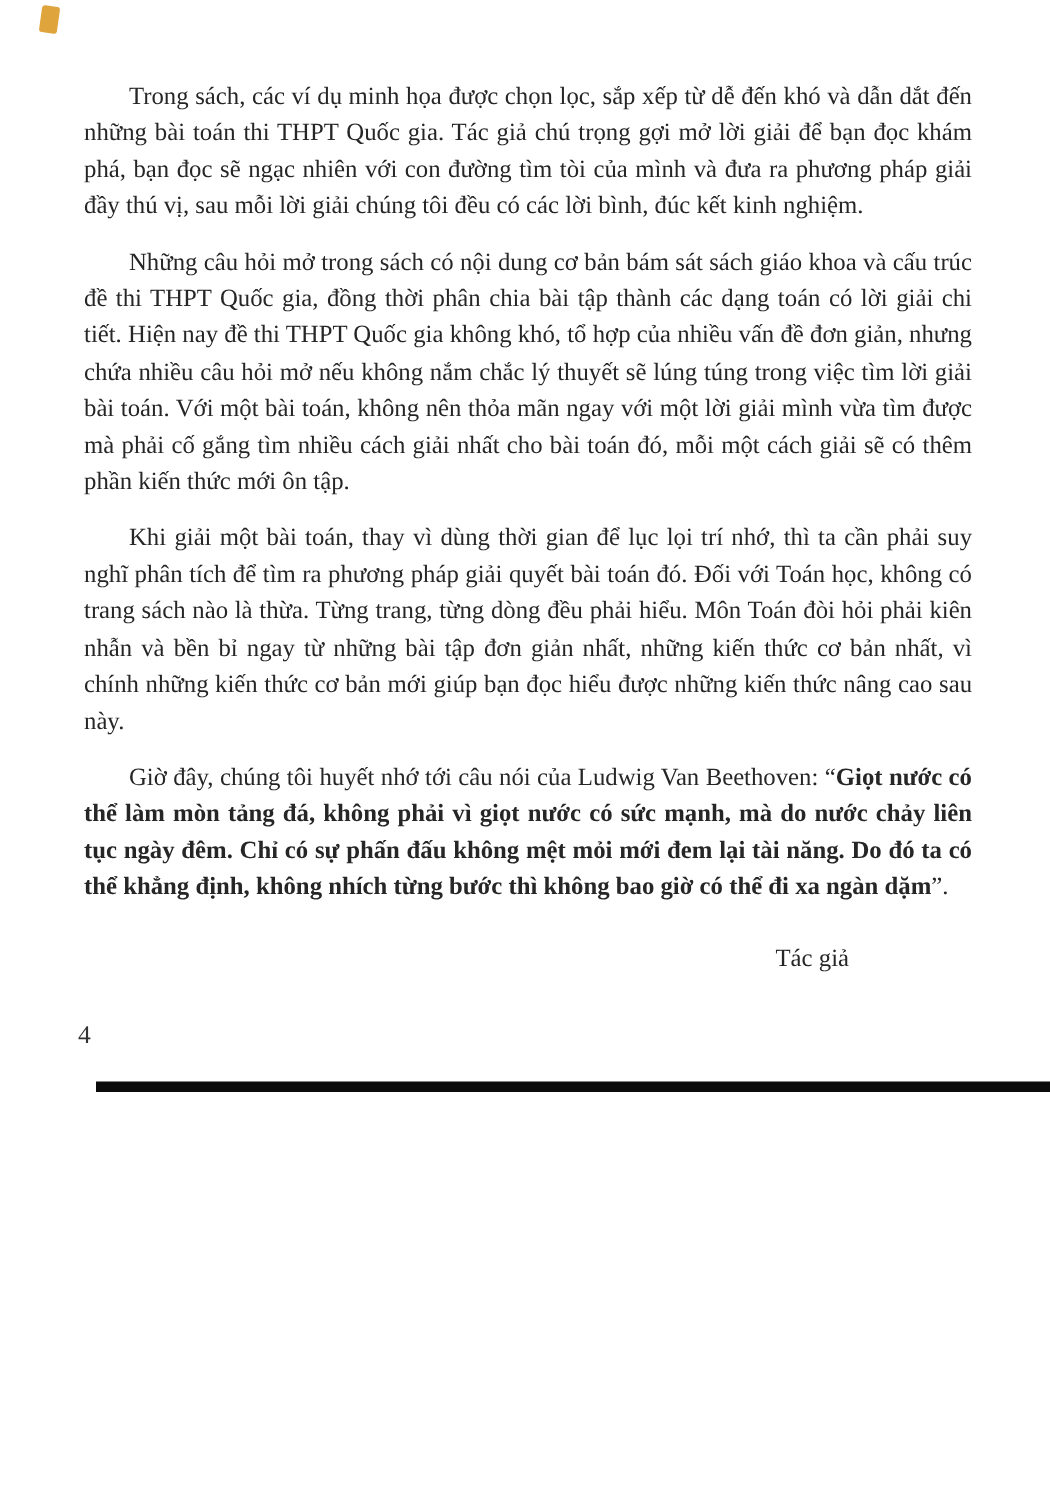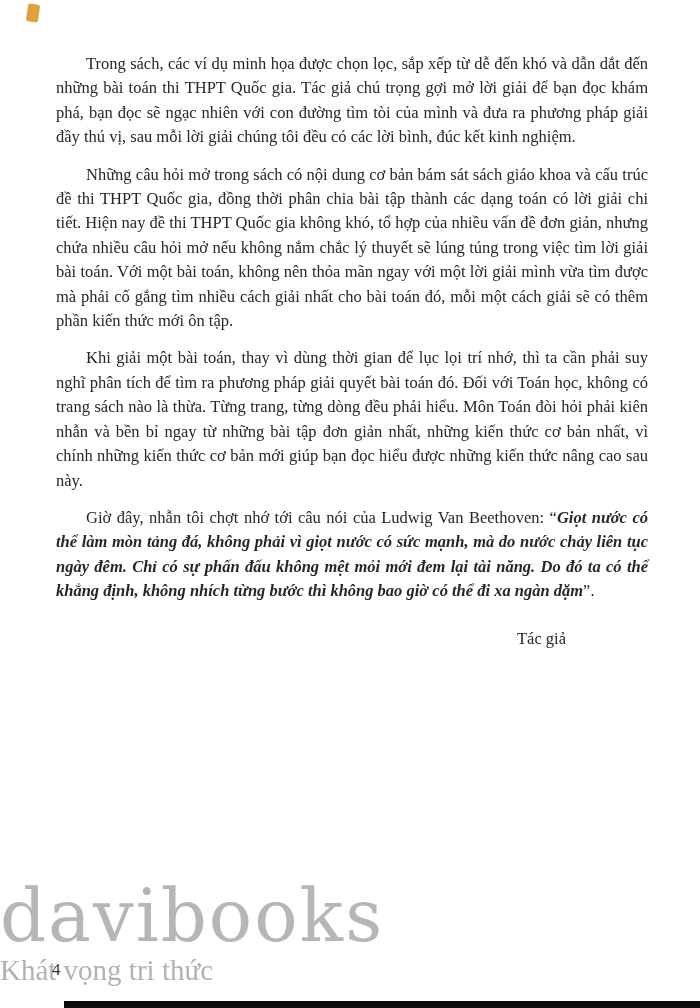--- a/index.html
+++ b/index.html
@@ -1,19 +1,19 @@
 <!DOCTYPE html>
 <html><head>
 <meta charset="utf-8">
 <style>
   html, body { margin: 0; padding: 0; background: #ffffff; }
   .page {
     position: relative;
     width: 700px;
-    height: 1008px;
+    height: 728px;
     background: #ffffff;
     overflow: hidden;
     font-family: "Liberation Serif", "DejaVu Serif", serif;
     color: #262626;
   }
   .corner-mark {
     position: absolute;
     left: 27px;
     top: 4px;
     width: 12px;
@@ -30,21 +30,20 @@
     font-size: 16.5px;
     line-height: 1.48;
     text-align: justify;
   }
   .para {
     margin: 0 0 13px 0;
     text-indent: 30px;
   }
   .bi {
     font-weight: bold;
-    font-style: italic;
   }
   .signature {
     margin: 23px 0 0 0;
     text-align: right;
     padding-right: 82px;
     font-size: 16.5px;
   }
   .watermark {
     position: absolute;
     left: 0;
@@ -87,21 +86,21 @@
 <body>
 
 <div class="page">
 
   <div class="corner-mark"></div>
 
   <div class="content">
     <p class="para">Trong sách, các ví dụ minh họa được chọn lọc, sắp xếp từ dễ đến khó và dẫn dắt đến những bài toán thi THPT Quốc gia. Tác giả chú trọng gợi mở lời giải để bạn đọc khám phá, bạn đọc sẽ ngạc nhiên với con đường tìm tòi của mình và đưa ra phương pháp giải đầy thú vị, sau mỗi lời giải chúng tôi đều có các lời bình, đúc kết kinh nghiệm.</p>
     <p class="para">Những câu hỏi mở trong sách có nội dung cơ bản bám sát sách giáo khoa và cấu trúc đề thi THPT Quốc gia, đồng thời phân chia bài tập thành các dạng toán có lời giải chi tiết. Hiện nay đề thi THPT Quốc gia không khó, tổ hợp của nhiều vấn đề đơn giản, nhưng chứa nhiều câu hỏi mở nếu không nắm chắc lý thuyết sẽ lúng túng trong việc tìm lời giải bài toán. Với một bài toán, không nên thỏa mãn ngay với một lời giải mình vừa tìm được mà phải cố gắng tìm nhiều cách giải nhất cho bài toán đó, mỗi một cách giải sẽ có thêm phần kiến thức mới ôn tập.</p>
     <p class="para">Khi giải một bài toán, thay vì dùng thời gian để lục lọi trí nhớ, thì ta cần phải suy nghĩ phân tích để tìm ra phương pháp giải quyết bài toán đó. Đối với Toán học, không có trang sách nào là thừa. Từng trang, từng dòng đều phải hiểu. Môn Toán đòi hỏi phải kiên nhẫn và bền bỉ ngay từ những bài tập đơn giản nhất, những kiến thức cơ bản nhất, vì chính những kiến thức cơ bản mới giúp bạn đọc hiểu được những kiến thức nâng cao sau này.</p>
-    <p class="para"><span>Giờ đây, nhẫn tôi chợt nhớ tới câu nói của Ludwig Van Beethoven: “</span><span class="bi">Giọt nước có thể làm mòn tảng đá, không phải vì giọt nước có sức mạnh, mà do nước chảy liên tục ngày đêm. Chỉ có sự phấn đấu không mệt mỏi mới đem lại tài năng. Do đó ta có thể khẳng định, không nhích từng bước thì không bao giờ có thể đi xa ngàn dặm</span><span>”.</span></p>
+    <p class="para"><span>Giờ đây, chúng tôi huyết nhớ tới câu nói của Ludwig Van Beethoven: “</span><span class="bi">Giọt nước có thể làm mòn tảng đá, không phải vì giọt nước có sức mạnh, mà do nước chảy liên tục ngày đêm. Chỉ có sự phấn đấu không mệt mỏi mới đem lại tài năng. Do đó ta có thể khẳng định, không nhích từng bước thì không bao giờ có thể đi xa ngàn dặm</span><span>”.</span></p>
     <p class="signature">Tác giả</p>
   </div>
 
   <div class="watermark">
     <div class="wm-brand">davibooks</div>
     <div class="wm-tagline">Khát vọng tri thức</div>
   </div>
 
   <div class="page-number">4</div>
 

